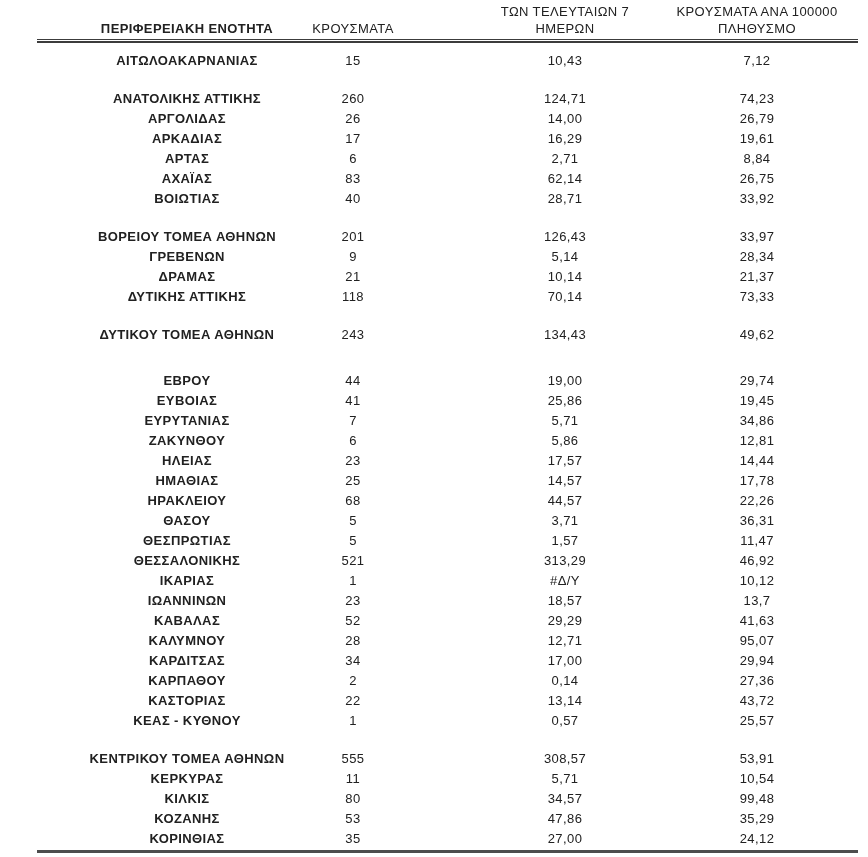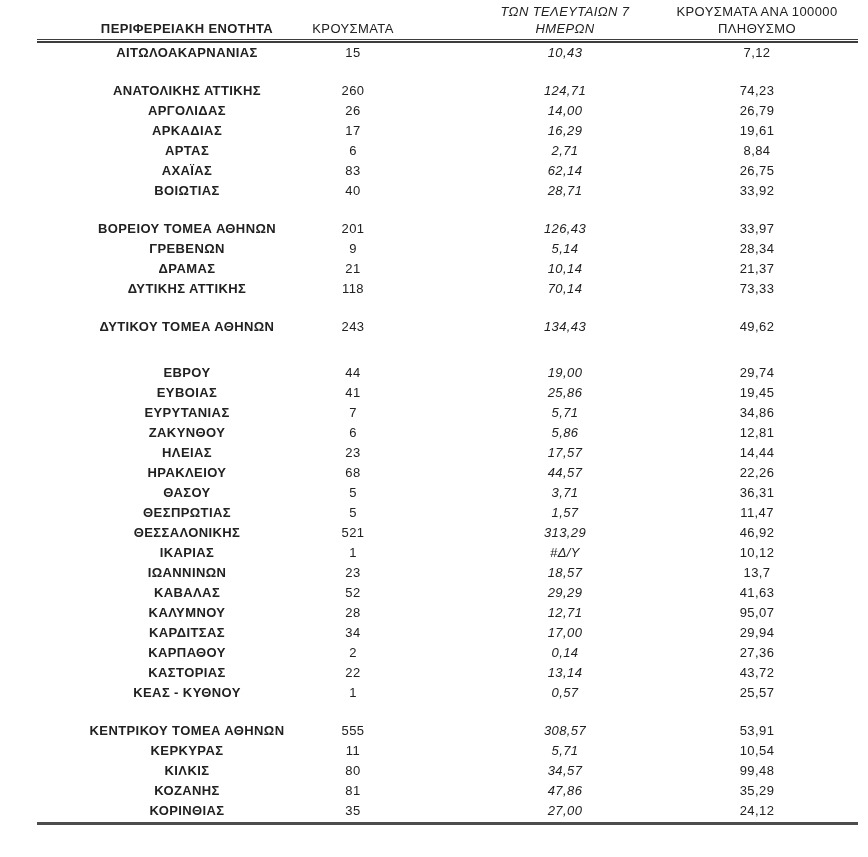--- a/index.html
+++ b/index.html
@@ -37,40 +37,40 @@
     white-space: nowrap;
     font-size: 13px;
     line-height: 17px;
     letter-spacing: 0.4px;
   }
   
   .rule-thin  { height: 1px; background: #3c3c3c; margin-bottom: 1px; }
   .rule-thick { height: 2px; background: #3c3c3c; }
   .rule-bottom { height: 3px; background: #4d4d4d; margin-top: 1px; }
   
-  .tbody { position: relative; }
+  .tbody { position: relative; margin-top: 8px; }
   .row {
     position: relative;
     height: 20px;
   }
   .cell {
     position: absolute;
     top: 0;
     transform: translateX(-50%);
     white-space: nowrap;
     font-size: 13px;
     line-height: 20px;
     letter-spacing: 0.4px;
   }
   .sp    { height: 18px; }
   .sp-lg { height: 26px; }
   
   .c1 { left: 150px; font-weight: bold; }
   .c2 { left: 316px; align-items: center; }
-  .c3 { left: 528px; font-style: italic; }
+  .c3 { left: 528px; }
   .c4 { left: 720px; }
 </style>
 </head>
 <body>
 
 <div class="page">
   <div class="table">
 
     <div class="thead">
       <div class="hcell c1">
@@ -193,20 +193,26 @@
           <span class="cell c3">5,86</span>
           <span class="cell c4">12,81</span>
         </div>
         <div class="row">
           <span class="cell c1">ΗΛΕΙΑΣ</span>
           <span class="cell c2">23</span>
           <span class="cell c3">17,57</span>
           <span class="cell c4">14,44</span>
         </div>
         <div class="row">
+          <span class="cell c1">ΗΜΑΘΙΑΣ</span>
+          <span class="cell c2">25</span>
+          <span class="cell c3">14,57</span>
+          <span class="cell c4">17,78</span>
+        </div>
+        <div class="row">
           <span class="cell c1">ΗΡΑΚΛΕΙΟΥ</span>
           <span class="cell c2">68</span>
           <span class="cell c3">44,57</span>
           <span class="cell c4">22,26</span>
         </div>
         <div class="row">
           <span class="cell c1">ΘΑΣΟΥ</span>
           <span class="cell c2">5</span>
           <span class="cell c3">3,71</span>
           <span class="cell c4">36,31</span>
@@ -285,21 +291,21 @@
           <span class="cell c4">10,54</span>
         </div>
         <div class="row">
           <span class="cell c1">ΚΙΛΚΙΣ</span>
           <span class="cell c2">80</span>
           <span class="cell c3">34,57</span>
           <span class="cell c4">99,48</span>
         </div>
         <div class="row">
           <span class="cell c1">ΚΟΖΑΝΗΣ</span>
-          <span class="cell c2">81</span>
+          <span class="cell c2">53</span>
           <span class="cell c3">47,86</span>
           <span class="cell c4">35,29</span>
         </div>
         <div class="row">
           <span class="cell c1">ΚΟΡΙΝΘΙΑΣ</span>
           <span class="cell c2">35</span>
           <span class="cell c3">27,00</span>
           <span class="cell c4">24,12</span>
         </div>
       </div>

